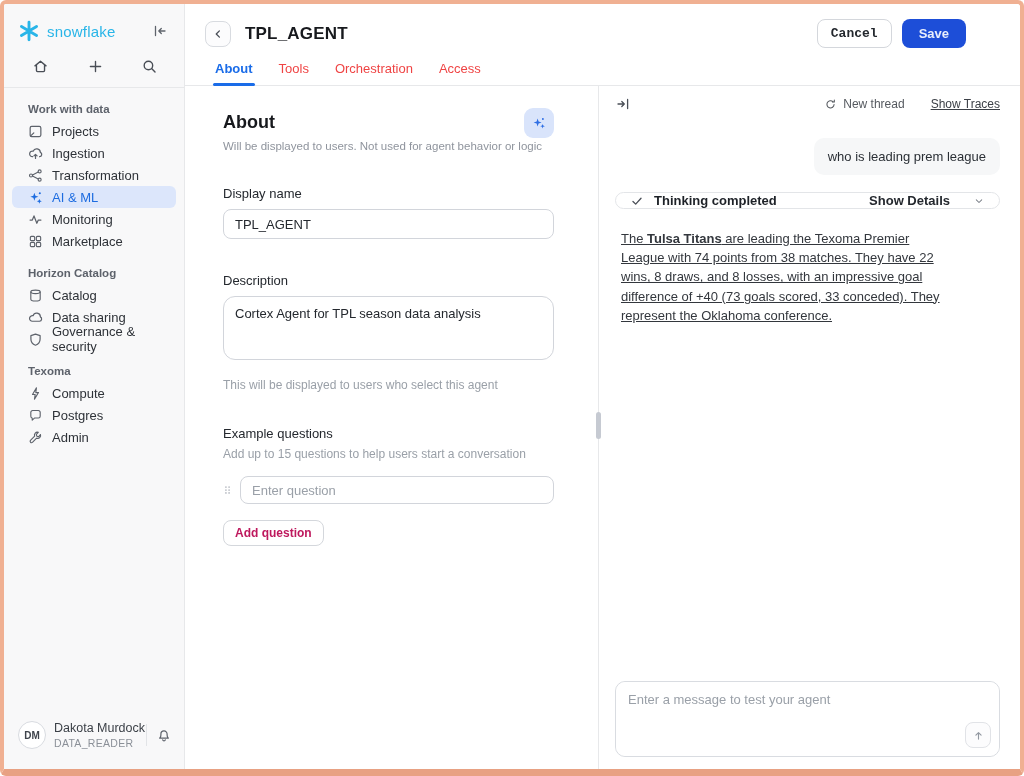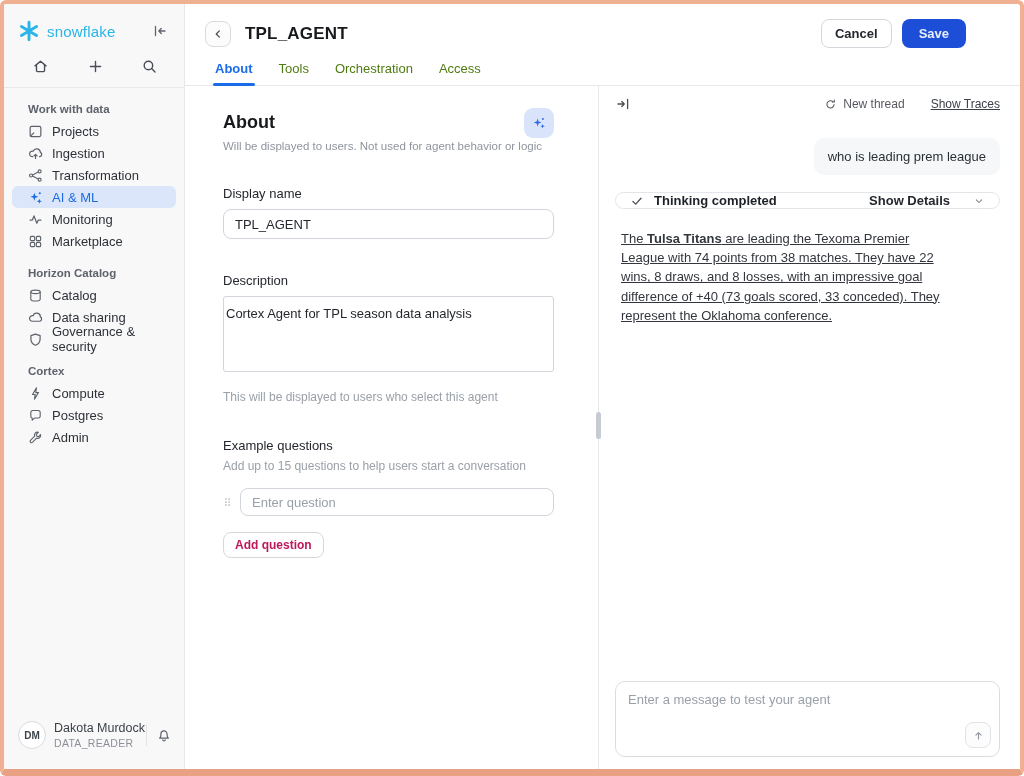--- a/index.html
+++ b/index.html
@@ -36,37 +36,37 @@
   .user-role { font-size:10.5px; color:#8b9098; margin-top:2px; letter-spacing:.3px; }
   .user-sep { width:1px; height:22px; background:#e2e4e7; margin-left:auto; margin-right:9px; }
   .bell-btn { color:#5d626b; display:flex; background:none; border:none; cursor:pointer; }
 
   
   .main { flex:1; display:flex; flex-direction:column; min-width:0; }
   .topbar { display:flex; align-items:center; padding:15px 54px 0 20px; }
   .back-btn { width:26px; height:26px; border:1px solid #d8dbe0; border-radius:8px; background:#fcfcfd; display:flex; align-items:center; justify-content:center; color:#4a4f57; cursor:pointer; }
   .page-title { margin-left:14px; font-size:17px; font-weight:700; color:#17191d; letter-spacing:.2px; }
   .topbar-actions { margin-left:auto; display:flex; gap:10px; }
-  .btn-cancel { padding:6px 13px; font-size:13px; font-weight:600; color:#24282e; background:#fff; border:1px solid #d4d7dc; border-radius:8px; cursor:pointer; font-family:Liberation Sans, sans-serif; }
+  .btn-cancel { padding:6px 13px; font-size:13px; font-weight:600; color:#24282e; background:#fff; border:1px solid #d4d7dc; border-radius:8px; cursor:pointer; font-family:Liberation Mono, monospace; }
   .btn-save { padding:6px 17px; font-size:13px; font-weight:600; color:#e9effc; background:#1d4ed8; border:none; border-radius:8px; cursor:default; font-family:inherit; }
   .tabs { display:flex; gap:26px; padding:13px 0 0 30px; border-bottom:1px solid #e7e8ea; }
-  .tab { font-size:13px; color:#4d7c0f; padding-bottom:9px; position:relative; cursor:pointer; }
+  .tab { font-size:13px; color:#ef4444; padding-bottom:9px; position:relative; cursor:pointer; }
   .tab.active { color:#1a6ce8; font-weight:600; }
   .tab.active::after { content:""; position:absolute; left:-2px; right:-2px; bottom:-1px; height:3px; background:#1a6ce8; border-radius:2px; }
 
   .content { flex:1; display:flex; min-height:0; }
 
   
   .form-panel { width:413px; min-width:413px; padding:26px 44px 0 38px; position:relative; }
   .form-title { font-size:18px; font-weight:700; color:#17191d; }
   .form-subtitle { font-size:11.5px; color:#8f949d; margin-top:7px; }
   .sparkle-btn { position:absolute; top:22px; right:44px; width:30px; height:30px; border-radius:9px; background:#d9e4fb; border:none; display:flex; align-items:center; justify-content:center; color:#2f6fe4; cursor:pointer; }
   .field-label { font-size:13px; color:#24282e; margin-top:34px; }
   .text-input { margin-top:8px; width:100%; height:30px; border:1px solid #d2d5db; border-radius:8px; padding:0 11px; font-size:13px; color:#24282e; background:#fff; font-family:inherit; }
-  .textarea { margin-top:8px; width:100%; height:76px; border:1px solid #d2d5db; border-radius:3px; padding:9px 2px; font-size:13px; color:#24282e; resize:none; font-family:inherit; }
+  .textarea { margin-top:8px; width:100%; height:64px; border:1px solid #d2d5db; border-radius:12px; padding:9px 11px; font-size:13px; color:#24282e; resize:none; font-family:inherit; }
   .helper { font-size:12px; color:#9aa0a8; margin-top:14px; }
   .helper-tight { font-size:12px; color:#9aa0a8; margin-top:6px; }
   .question-row { display:flex; align-items:center; margin-top:15px; }
   .drag-handle { color:#b9bdc4; margin-right:8px; display:flex; cursor:grab; }
   .question-input { flex:1; height:28px; border:1px solid #d2d5db; border-radius:8px; padding:0 11px; font-size:13px; background:#fff; font-family:inherit; }
   .question-input::placeholder, .chat-textarea::placeholder { color:#9aa0a8; }
   .add-question-btn { margin-top:16px; padding:5px 11px; font-size:12px; font-weight:700; color:#be185d; background:#fff; border:1px solid #d4d7dc; border-radius:8px; cursor:pointer; font-family:inherit; }
 
   
   .divider-v { width:1px; background:#e7e8ea; position:relative; }
@@ -210,21 +210,21 @@
     </div>
     <div class="nav-item">
       <span class="nicon">
           <svg width="15" height="15" viewBox="0 0 16 16" fill="none" stroke="currentColor" stroke-width="1.3" stroke-linejoin="round">
             <path d="M8 2.2l4.9 1.7v3.6c0 3.1-2 5.7-4.9 6.6-2.9-.9-4.9-3.5-4.9-6.6V3.9z"></path>
           </svg>
         </span>
       <span>Governance &amp; security</span>
     </div>
 
-    <div class="section-label">Cortex</div>
+    <div class="section-label">Texoma</div>
     <div class="nav-item">
       <span class="nicon">
           <svg width="15" height="15" viewBox="0 0 16 16" fill="none" stroke="currentColor" stroke-width="1.2" stroke-linejoin="round">
             <path d="M9 2 4.8 9h2.9l-.8 5 4.3-7H8.3z"></path>
           </svg>
         </span>
       <span>Compute</span>
     </div>
     <div class="nav-item">
       <span class="nicon">

